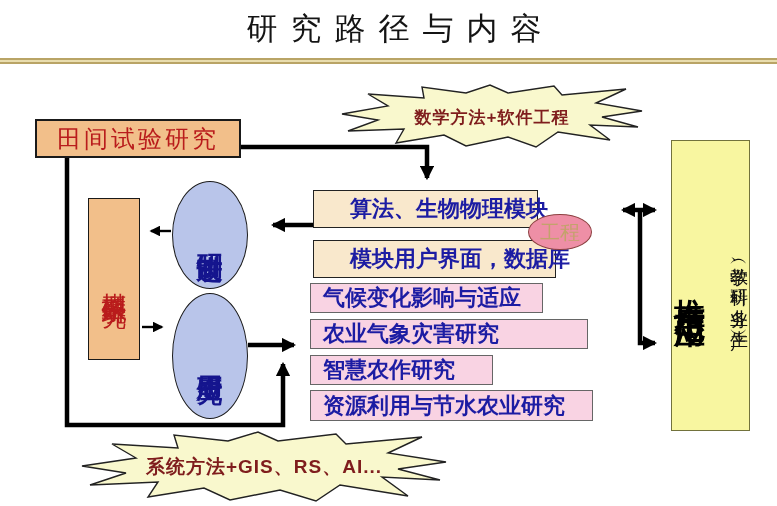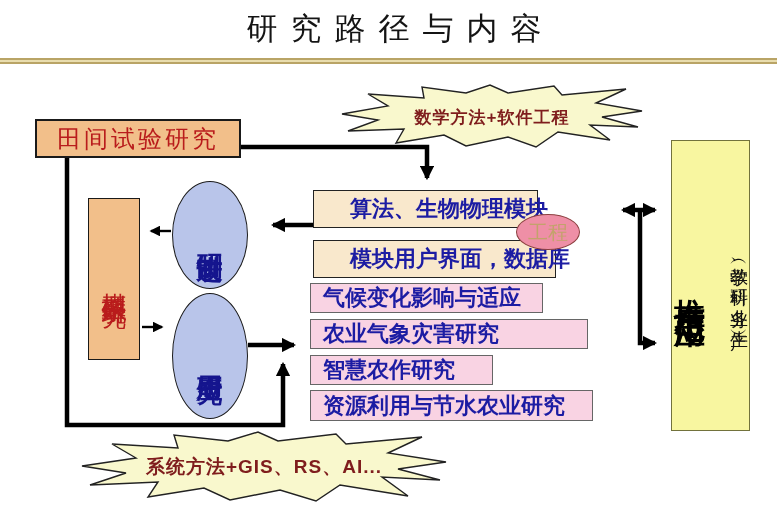--- a/index.html
+++ b/index.html
@@ -49,21 +49,21 @@
   .pink2{left:310px;top:319px;width:278px;height:30px;}
   .pink3{left:310px;top:355px;width:183px;height:30px;}
   .pink4{left:310px;top:390px;width:283px;height:31px;}
   
   .badge{
     border-radius:50%;border:1.6px solid #8c4040;background:#ee8fa6;box-sizing:border-box;
     display:flex;align-items:center;justify-content:center;
     font-family:"Liberation Serif",serif;font-size:20px;z-index:5;
   }
   .badge-sci{left:527px;top:166px;width:74px;height:36px;color:#8a3430;}
-  .badge-eng{left:516px;top:214px;width:64px;height:36px;color:#c3a26c;align-items:center;}
+  .badge-eng{left:528px;top:214px;width:64px;height:36px;color:#c3a26c;align-items:center;}
   
   .yellow-panel{
     left:671px;top:140px;width:79px;height:291px;box-sizing:border-box;
     background:#f8f6a0;border:1.5px solid #72723c;
   }
   .yp-main{
     position:absolute;left:2px;top:50%;transform:translateY(-50%);
     writing-mode:vertical-rl;text-orientation:upright;
     font-weight:bold;font-size:31px;color:#000;letter-spacing:4px;line-height:1;white-space:nowrap;
   }

